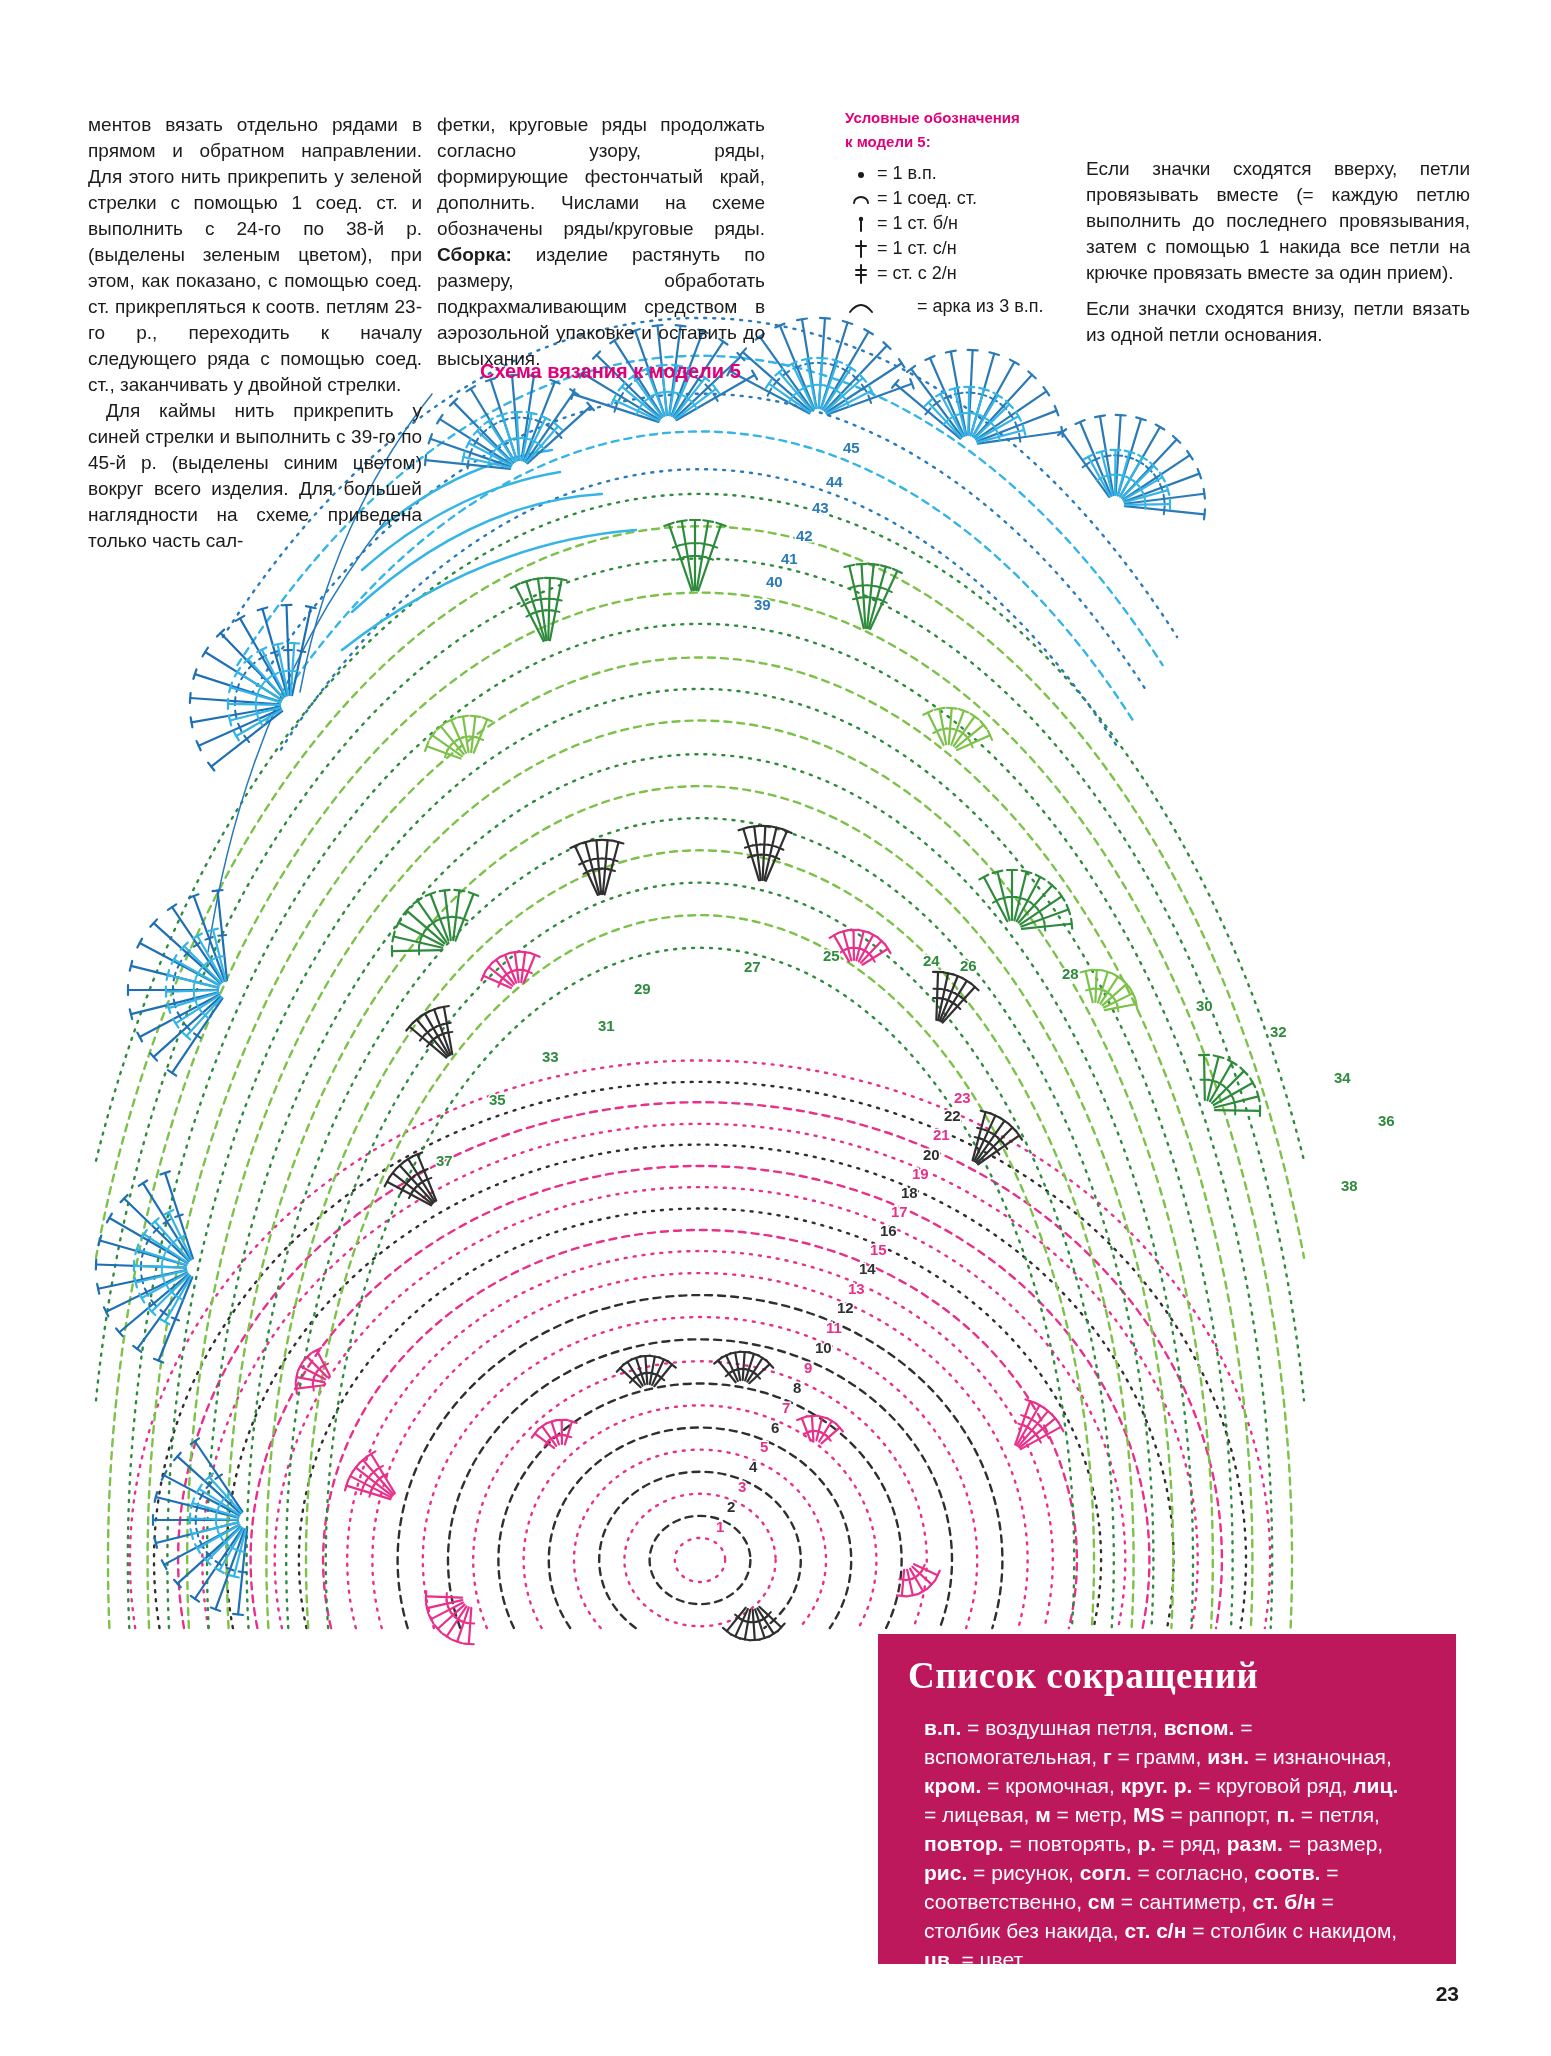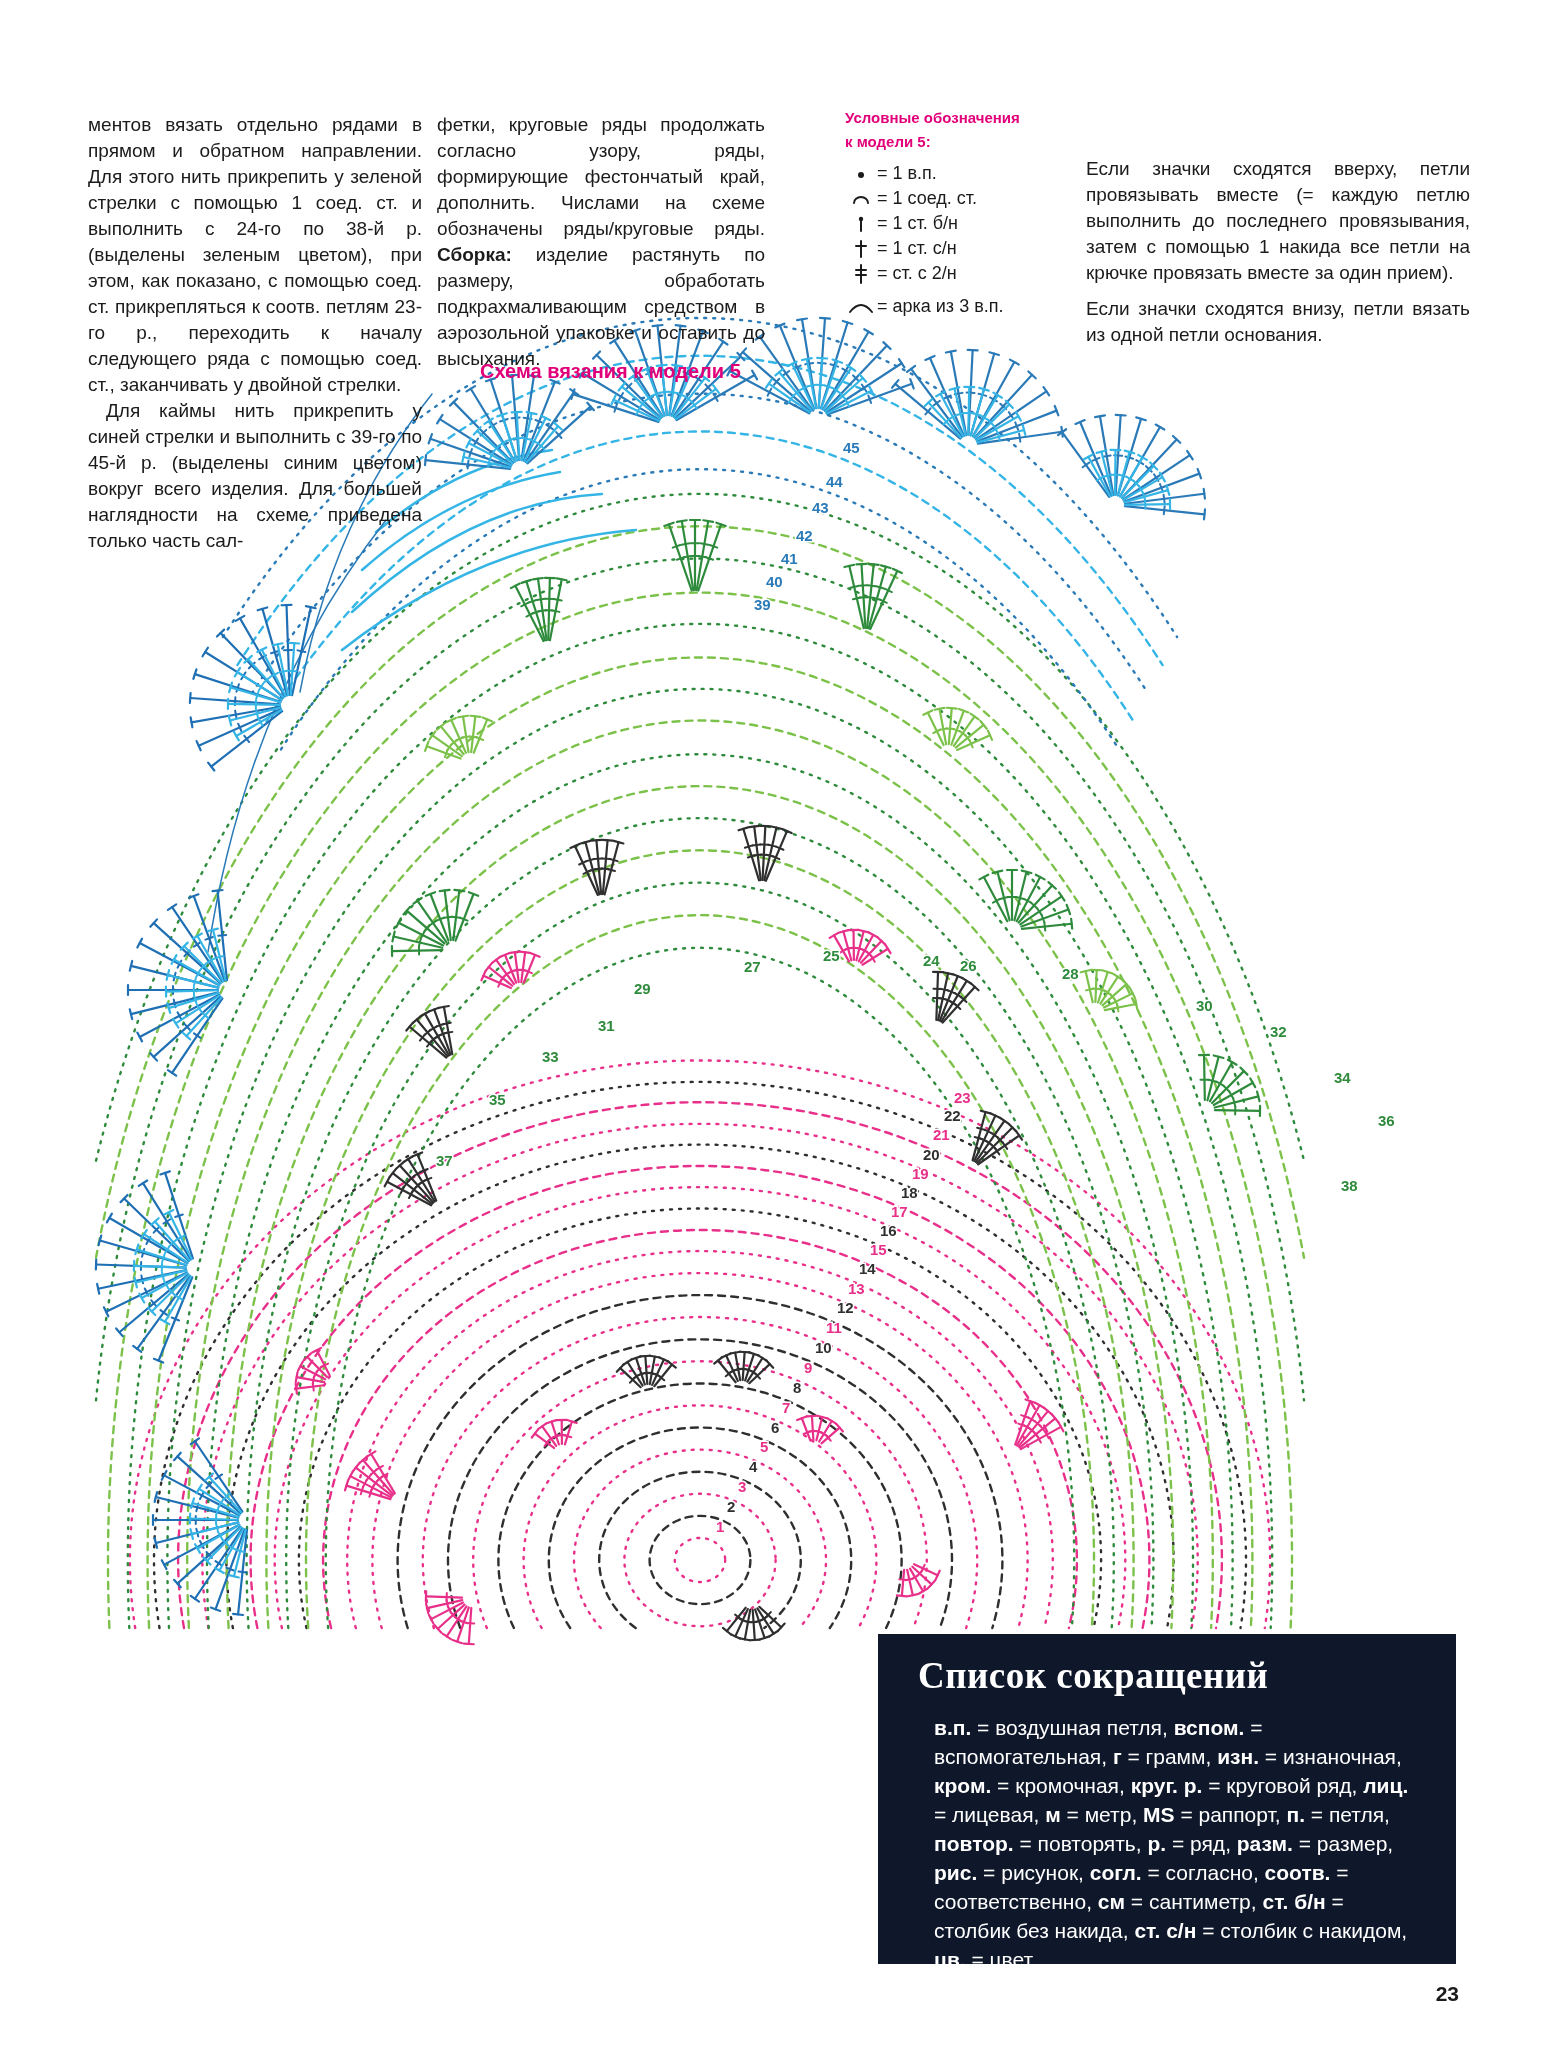--- a/index.html
+++ b/index.html
@@ -12,25 +12,25 @@
   .col-left{left:88px;top:112px;width:334px;}
   .col-mid{left:437px;top:112px;width:328px;}
   .col-right{left:1086px;top:156px;width:384px;}
   .col-right p + p{margin-top:10px;}
   .col-left p + p{text-indent:18px;}
   .legend{position:absolute;left:845px;top:106px;width:240px;z-index:2;}
   .legend-title{color:#e2007a;font-weight:bold;font-size:15px;line-height:24px;}
   .legend-items{margin-top:9px;}
   .legend-item{display:flex;align-items:flex-start;height:25px;font-size:18px;}
   .legend-item .sym{width:32px;display:flex;justify-content:center;align-items:center;}
-  .legend-item.arch-row{margin-top:8px;}
+  .legend-item.arch-row{margin-top:8px;gap:40px;}
   .chart-title{position:absolute;left:480px;top:360px;width:480px;
                color:#e2007a;font-weight:bold;font-size:20px;z-index:2;}
-  .abbrev{position:absolute;left:878px;top:1634px;width:578px;height:330px;background:#0f172a;
-          color:#fff;box-sizing:border-box;padding:20px 30px 20px 40px;z-index:3;}
+  .abbrev{position:absolute;left:878px;top:1634px;width:578px;height:330px;background:#be185d;
+          color:#fff;box-sizing:border-box;padding:20px 30px 20px 30px;z-index:3;}
   .abbrev-title{font-family:"Liberation Serif",serif;font-size:37px;font-weight:bold;
                 letter-spacing:0.5px;margin-bottom:10px;}
   .abbrev-text{font-size:21px;line-height:29px;margin:16px;}
   .page-number{position:absolute;right:92px;top:1982px;font-weight:bold;font-size:21px;z-index:2;}
 </style>
 </head>
 <body>
 
 <div class="page">
 

